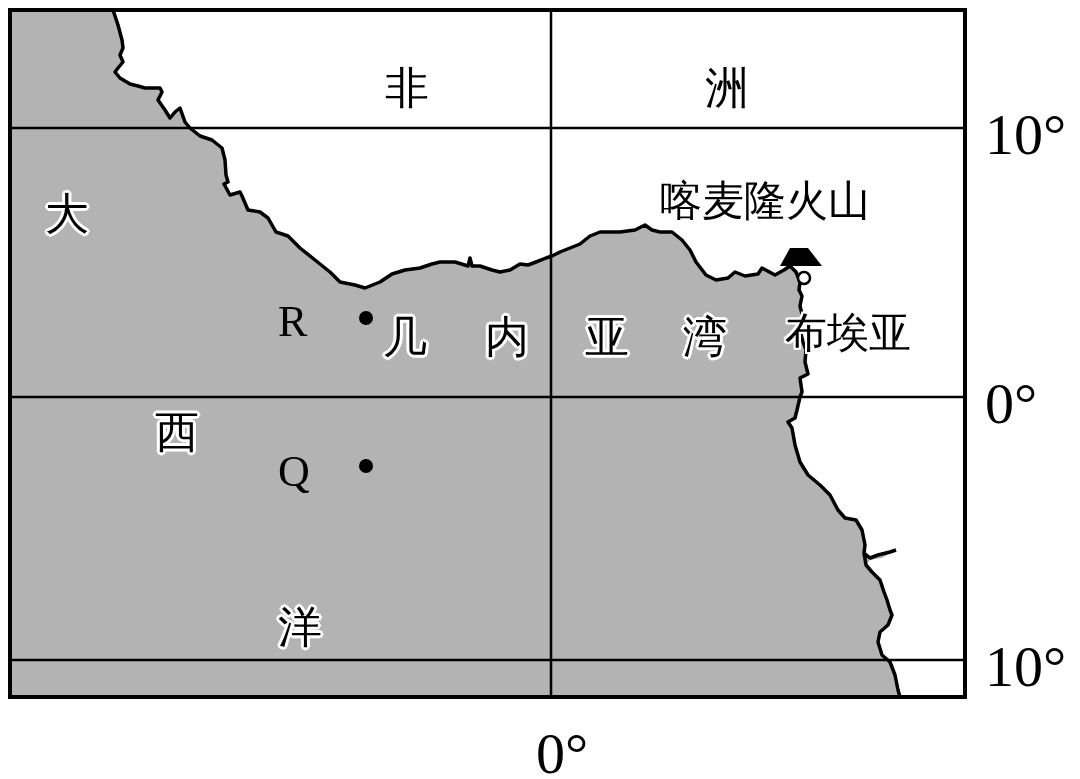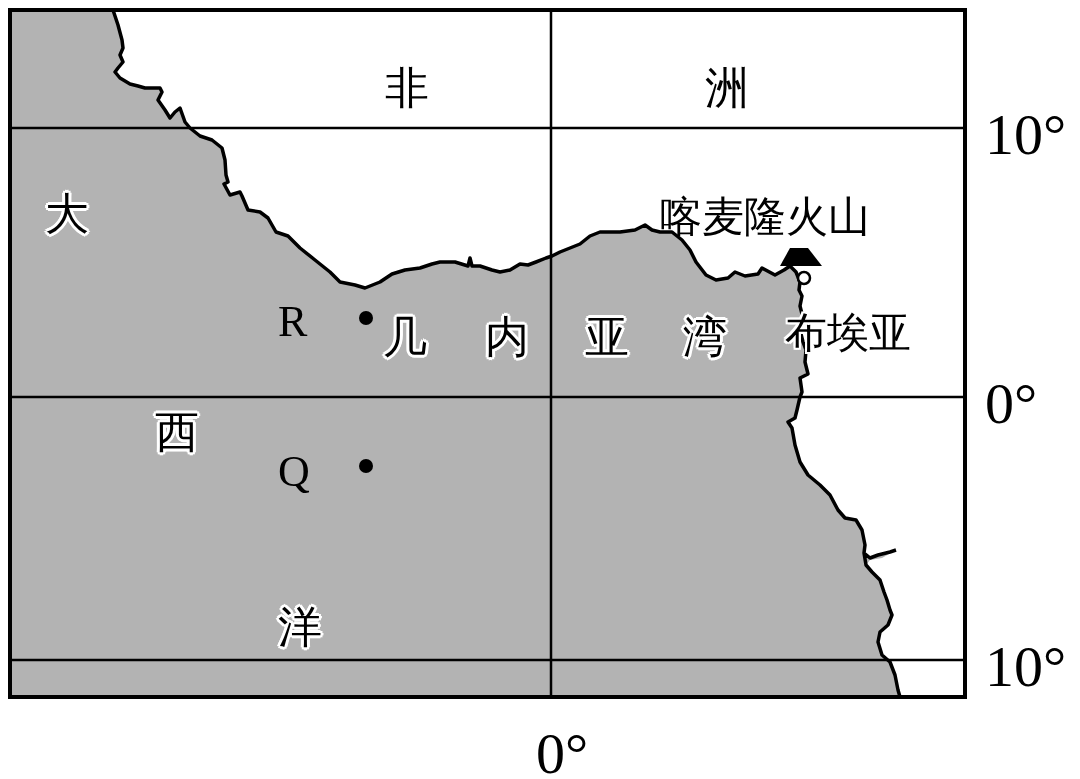--- a/index.html
+++ b/index.html
@@ -90,21 +90,21 @@
   <span class="lbl cn-sea" style="left:383px;top:315px;">几</span>
   <span class="lbl cn-sea" style="left:485px;top:315px;">内</span>
   <span class="lbl cn-sea" style="left:585px;top:315px;">亚</span>
   <span class="lbl cn-sea" style="left:683px;top:315px;">湾</span>
 
   
   <span class="lbl pt-lbl" style="left:278px;top:300px;">R</span>
   <span class="lbl pt-lbl" style="left:278px;top:450px;">Q</span>
 
   
-  <span class="lbl volc-lbl" style="left:660px;top:196px;">喀麦隆火山</span>
+  <span class="lbl volc-lbl" style="left:660px;top:180px;">喀麦隆火山</span>
   <span class="lbl bioko-lbl" style="left:785px;top:312px;">布埃亚</span>
 
   
   <span class="lbl coord" style="left:985px;top:106px;">10°</span>
   <span class="lbl coord" style="left:985px;top:375px;">0°</span>
   <span class="lbl coord" style="left:985px;top:638px;">10°</span>
   <span class="lbl coord" style="left:536px;top:725px;">0°</span>
 </div>
 
 </body></html>

